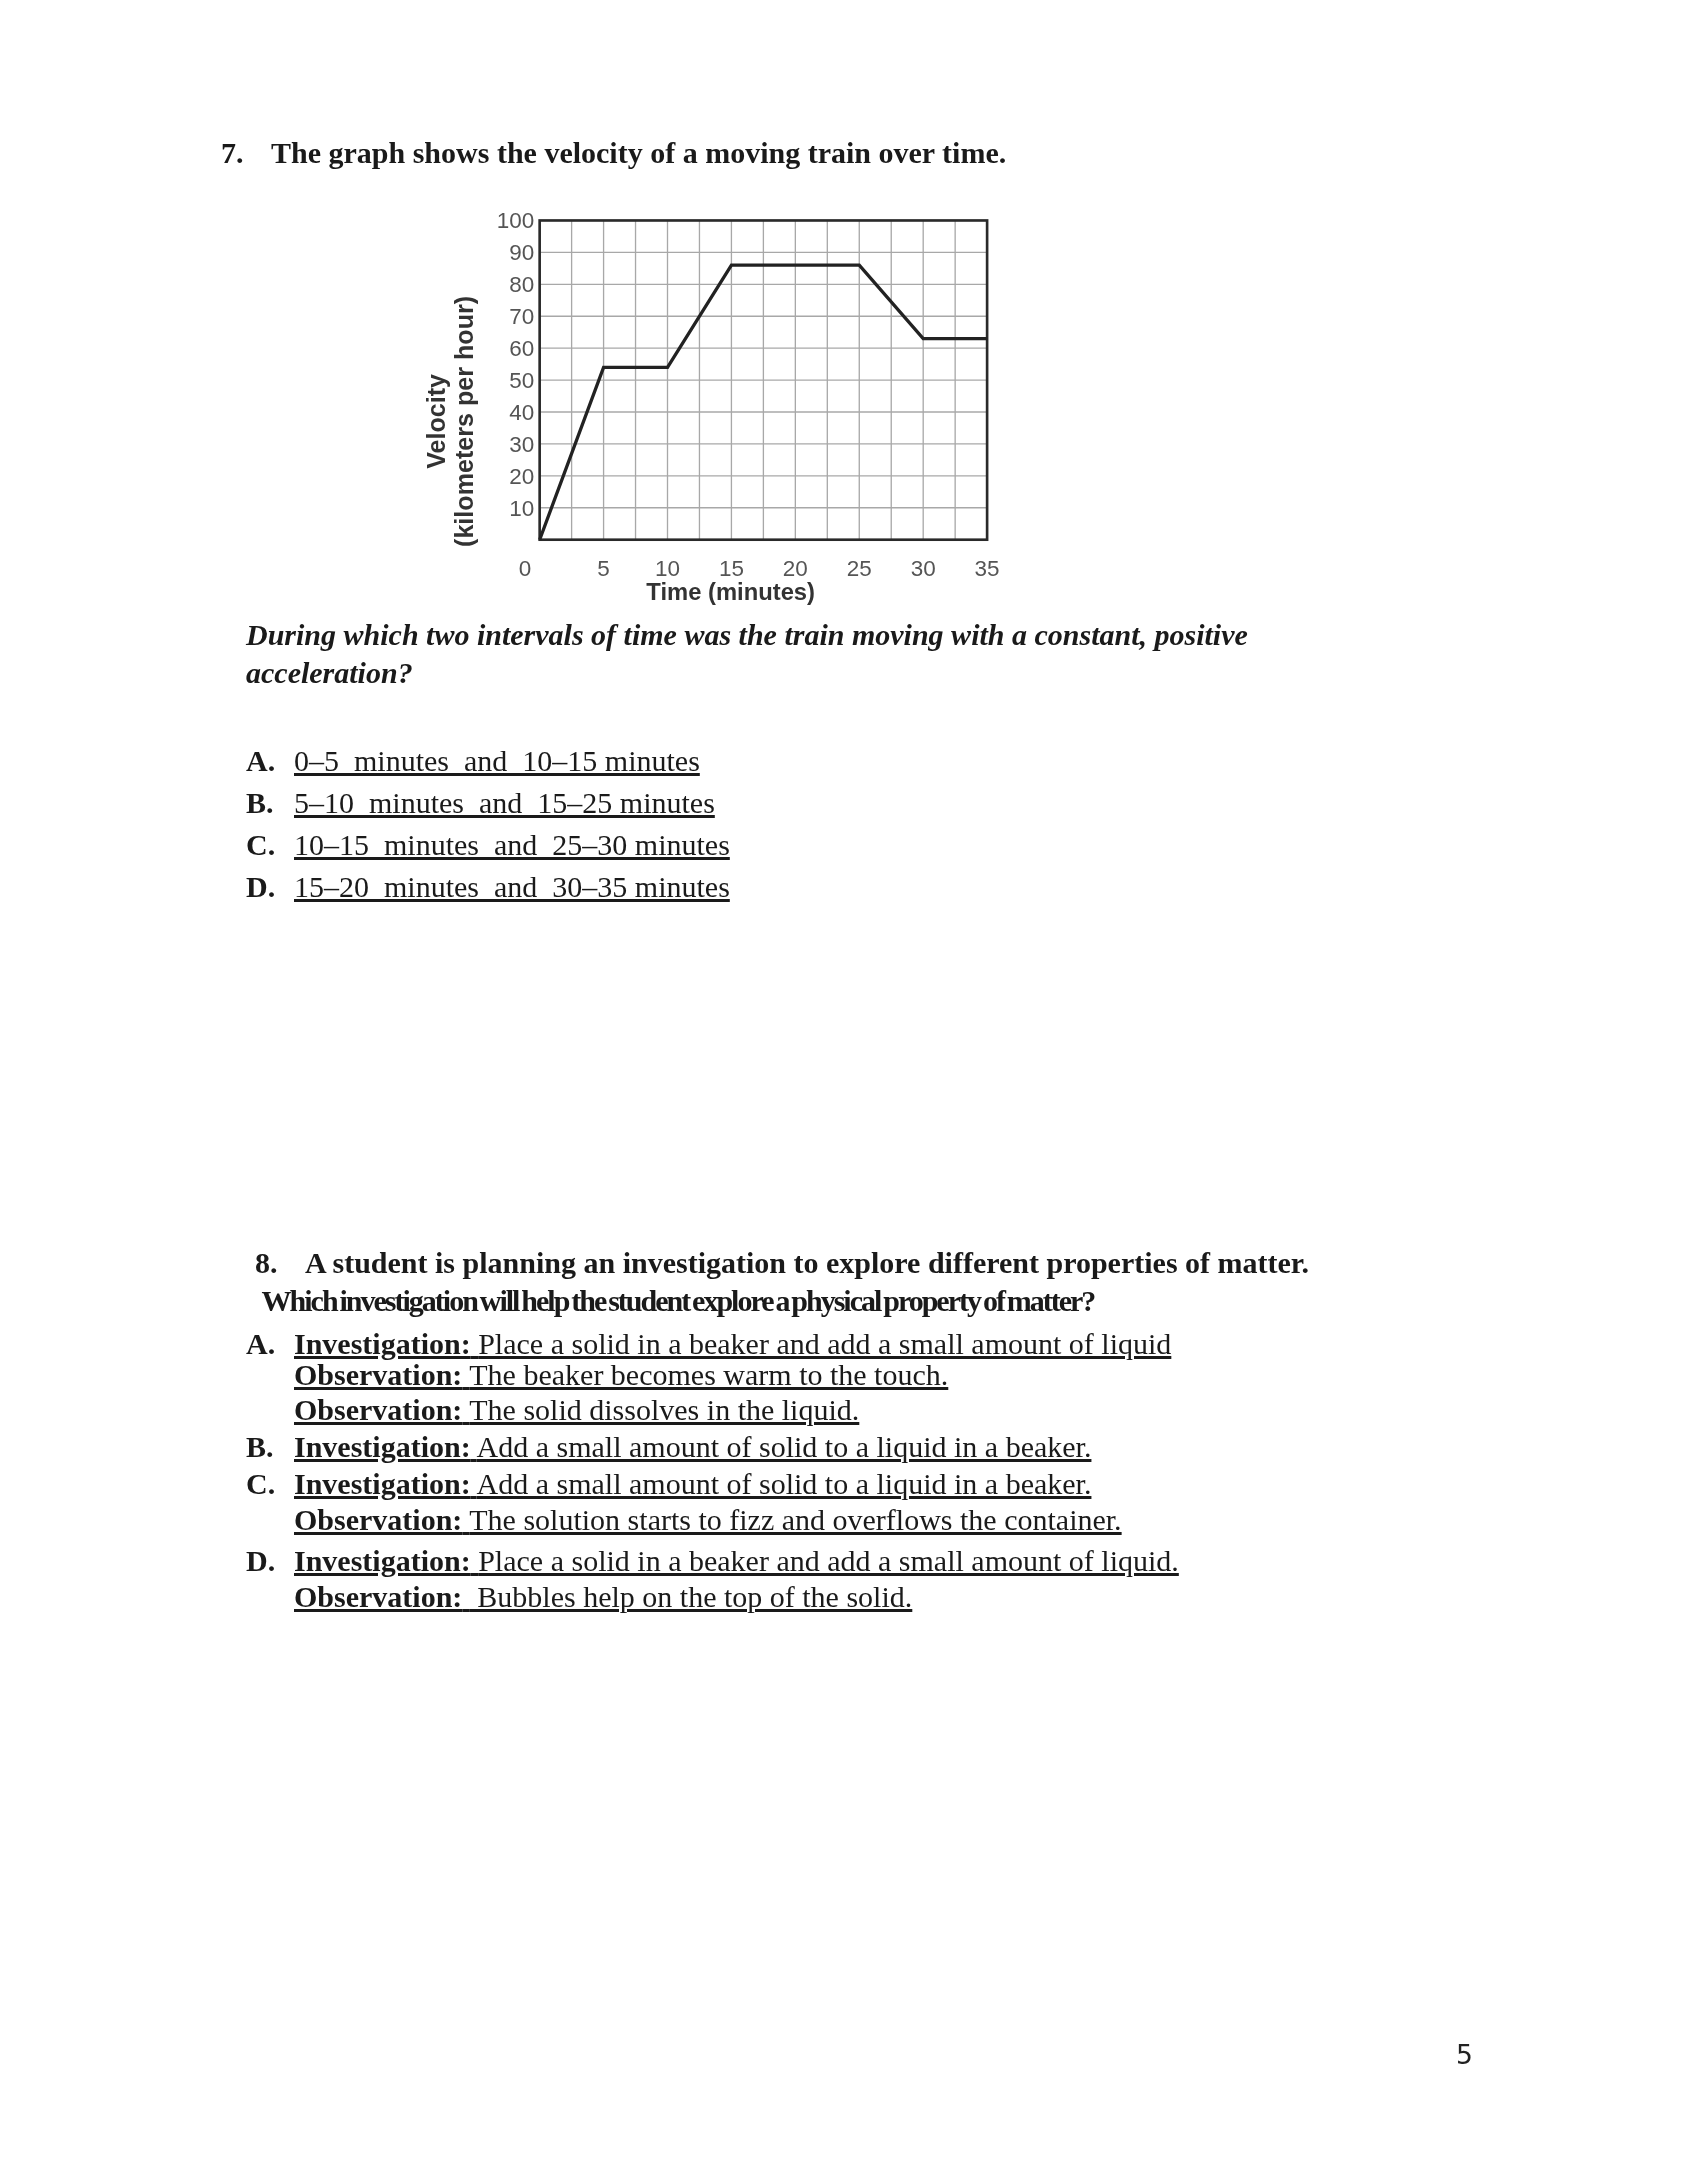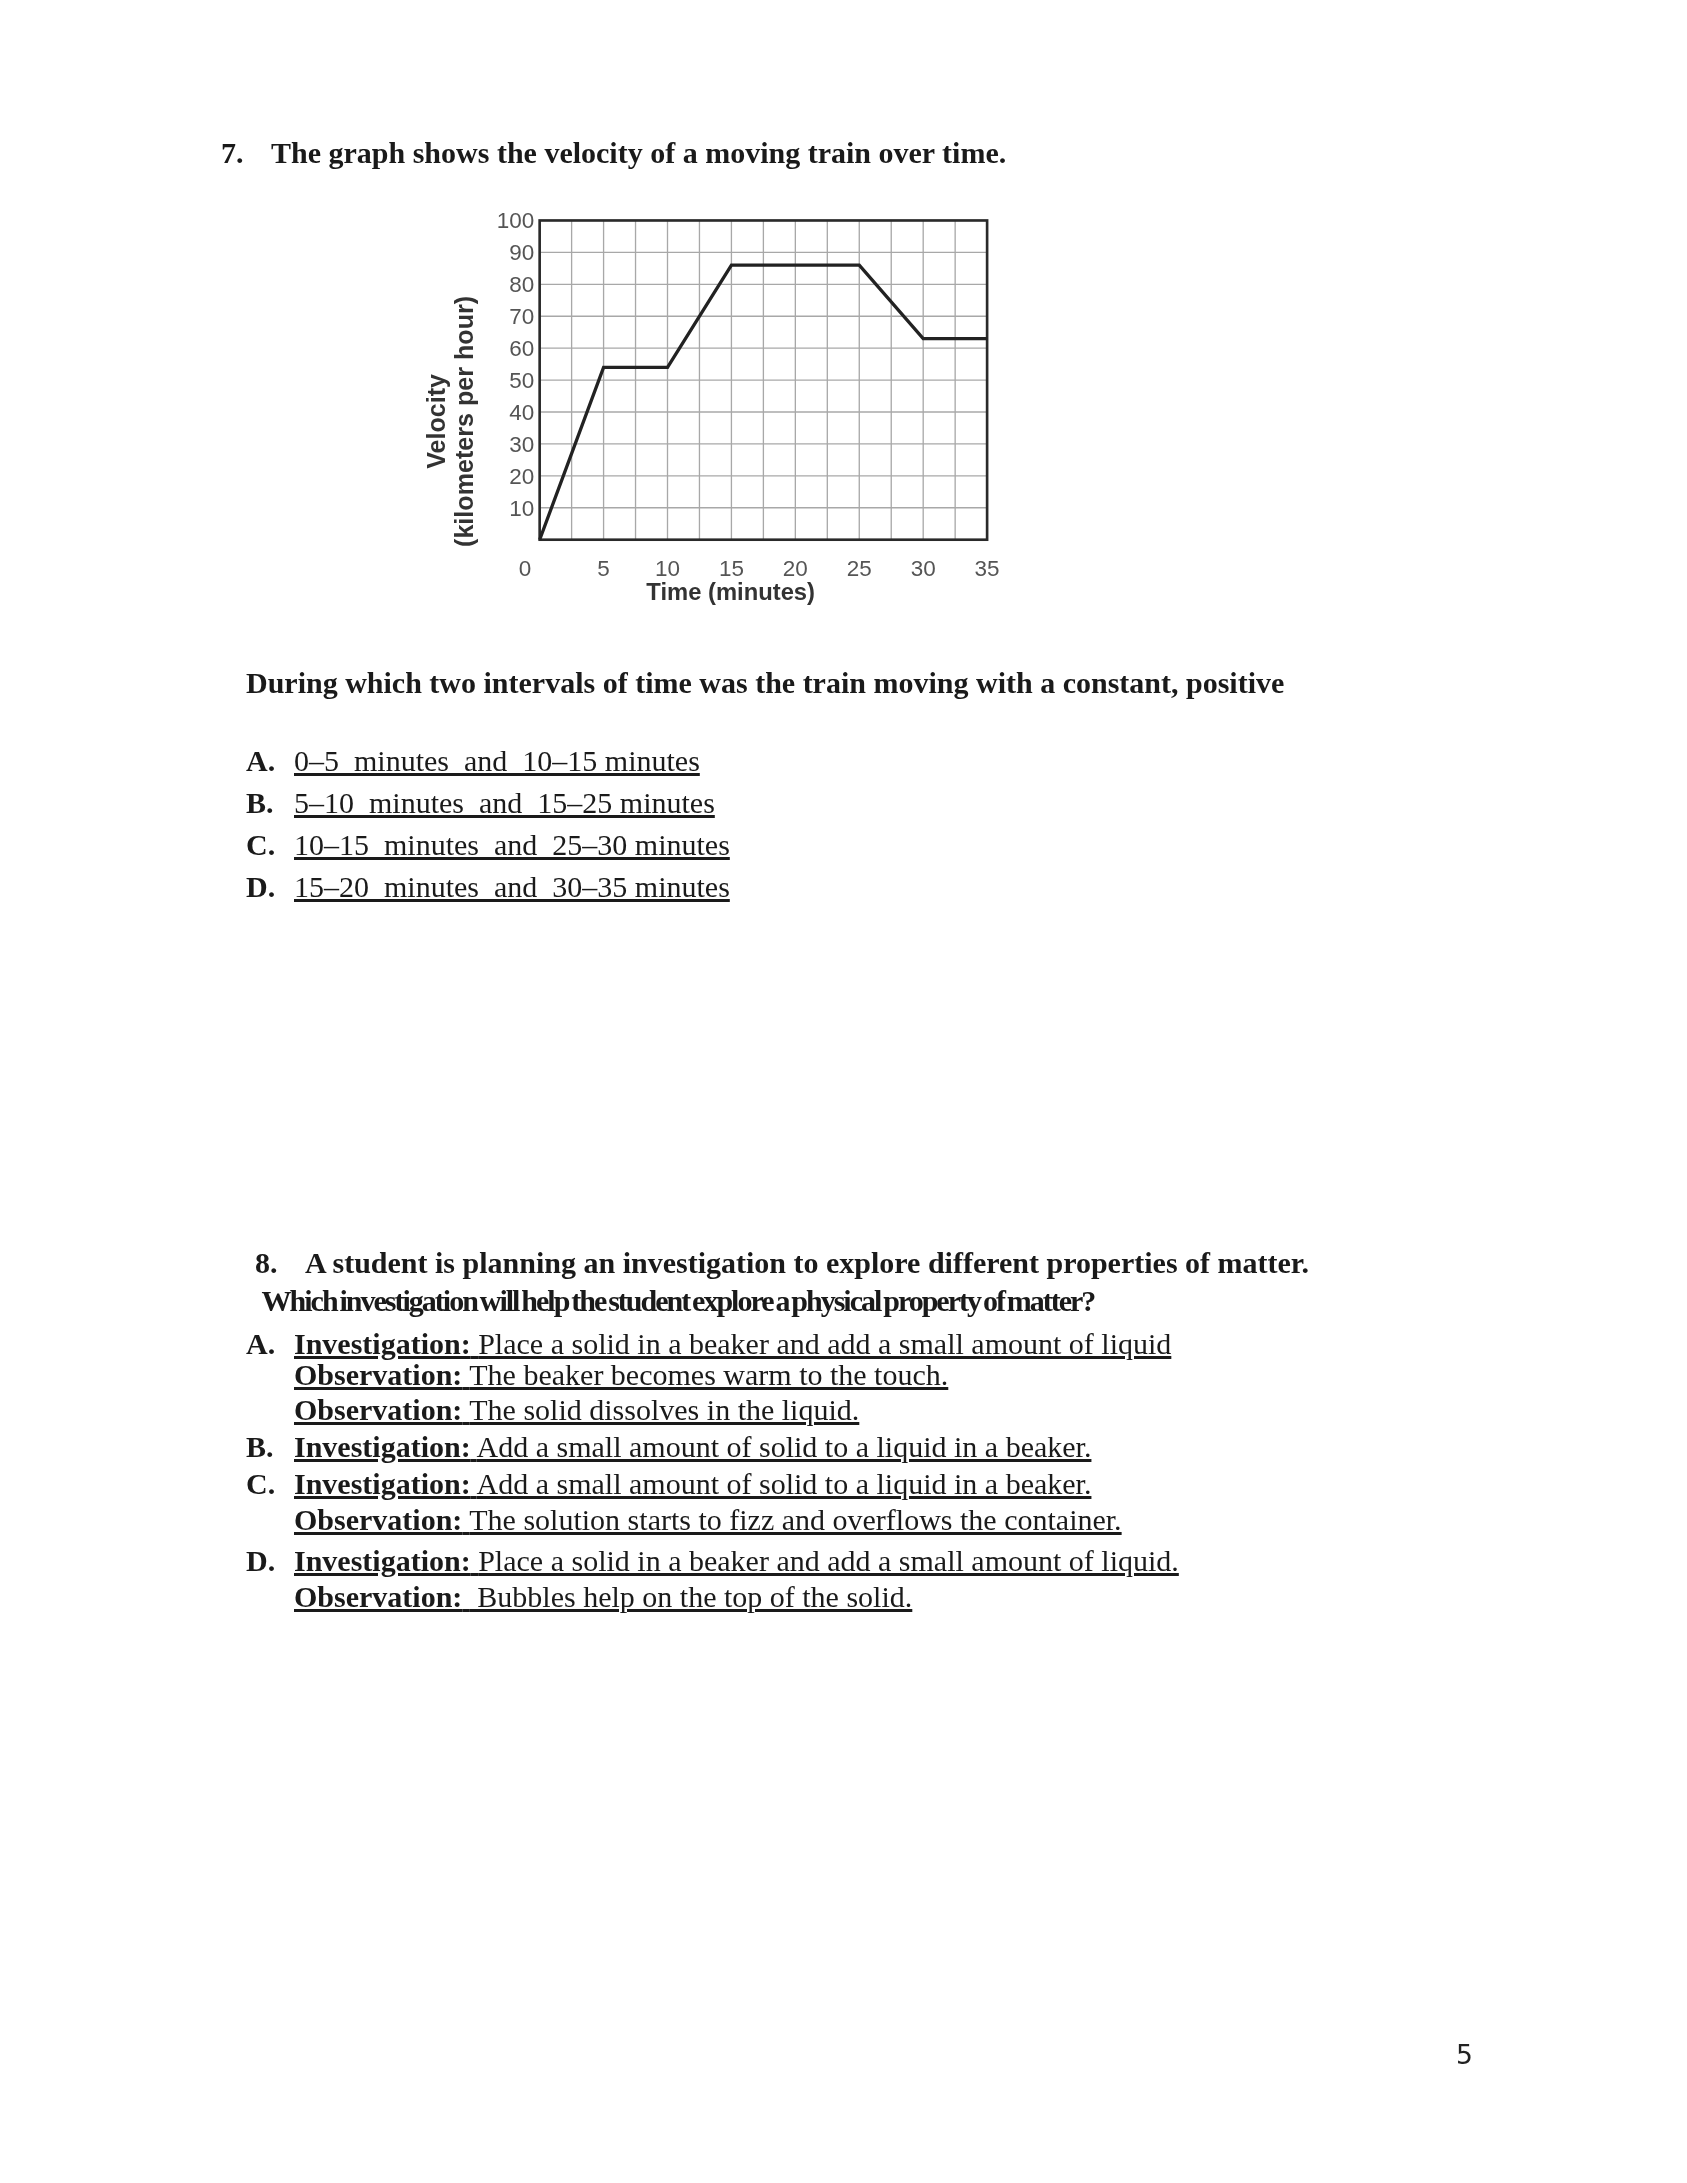--- a/index.html
+++ b/index.html
@@ -73,22 +73,23 @@
         <text x="698.5714285714286" y="572" text-anchor="middle" font-size="34" fill="#555555">25</text>
         <text x="795.2857142857142" y="572" text-anchor="middle" font-size="34" fill="#555555">30</text>
         <text x="892" y="572" text-anchor="middle" font-size="34" fill="#555555">35</text>
       </g>
     <text id="xlabel" x="504" y="608" text-anchor="middle" font-size="36" font-weight="bold" fill="#333">Time (minutes)</text>
     <text transform="translate(72,338) rotate(-90)" text-anchor="middle" font-size="38" font-weight="bold" fill="#333">Velocity</text>
     <text transform="translate(114,338) rotate(-90)" text-anchor="middle" font-size="38" font-weight="bold" fill="#333">(kilometers per hour)</text>
   </svg>
 </div>
 
-<div class="abs stem" style="left:246px; top:664px;">
+<div class="abs stem" style="left:246px; top:616px;font-style:italic;">
   <div>During which two intervals of time was the train moving with a constant, positive</div>
+  <div>acceleration?</div>
 </div>
 
 <div class="abs" style="left:246px; top:744px;">
   <div class="opt" style="height:42px;">
     <span class="letter">A.</span><span style="white-space:pre;">0–5  minutes  and  10–15 minutes</span>
   </div>
   <div class="opt" style="height:42px;">
     <span class="letter">B.</span><span style="white-space:pre;">5–10  minutes  and  15–25 minutes</span>
   </div>
   <div class="opt" style="height:42px;">

